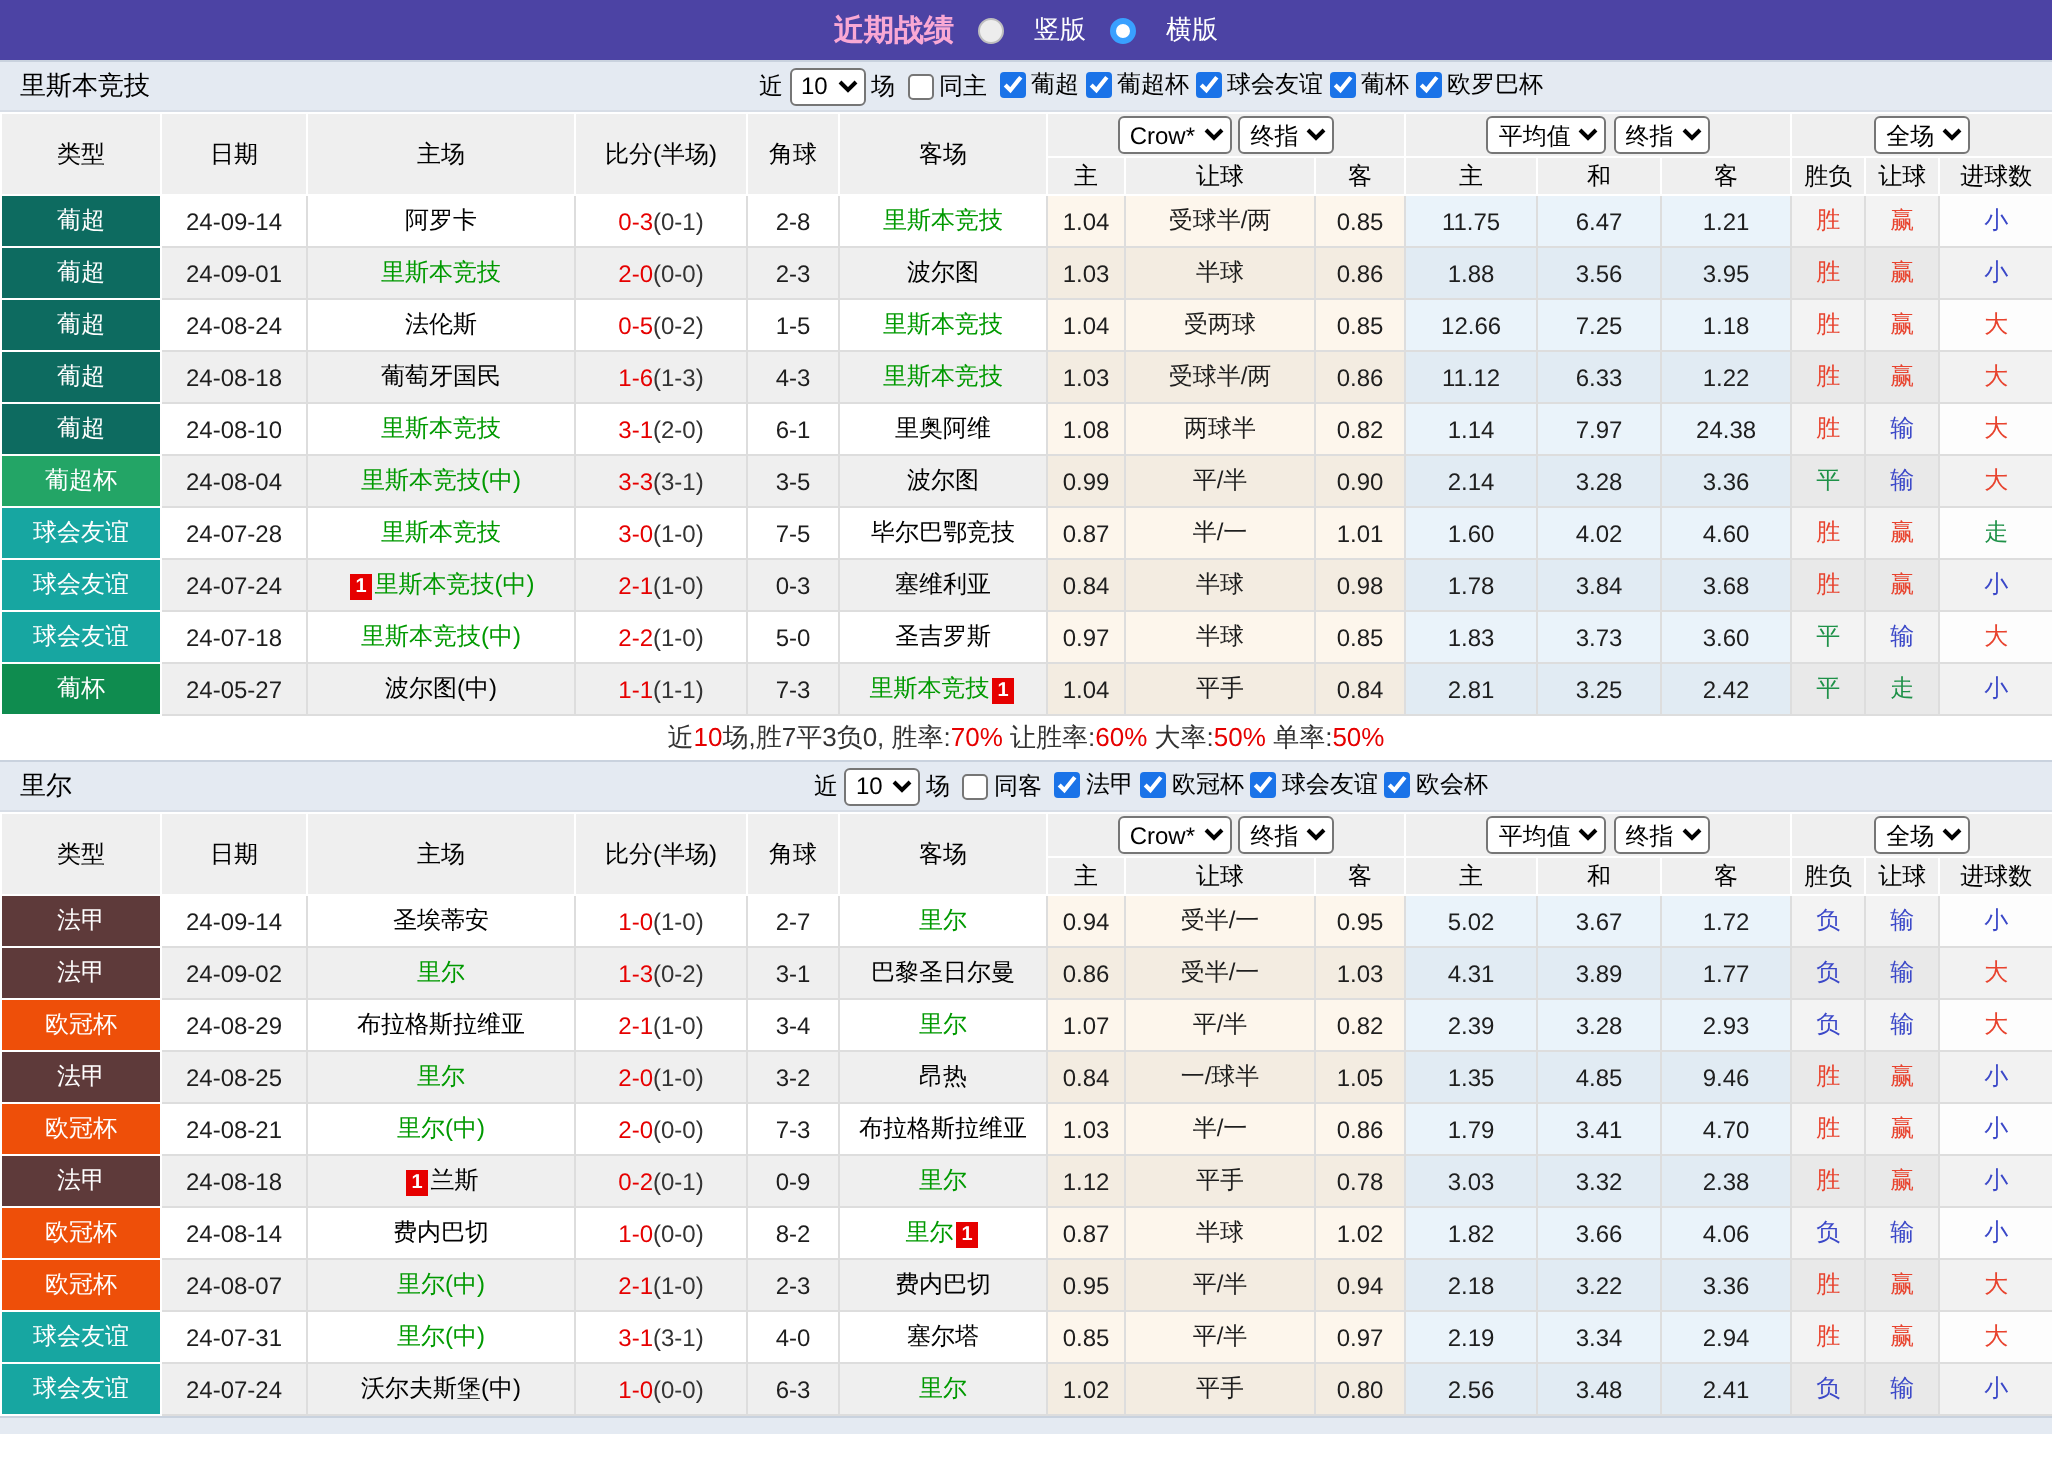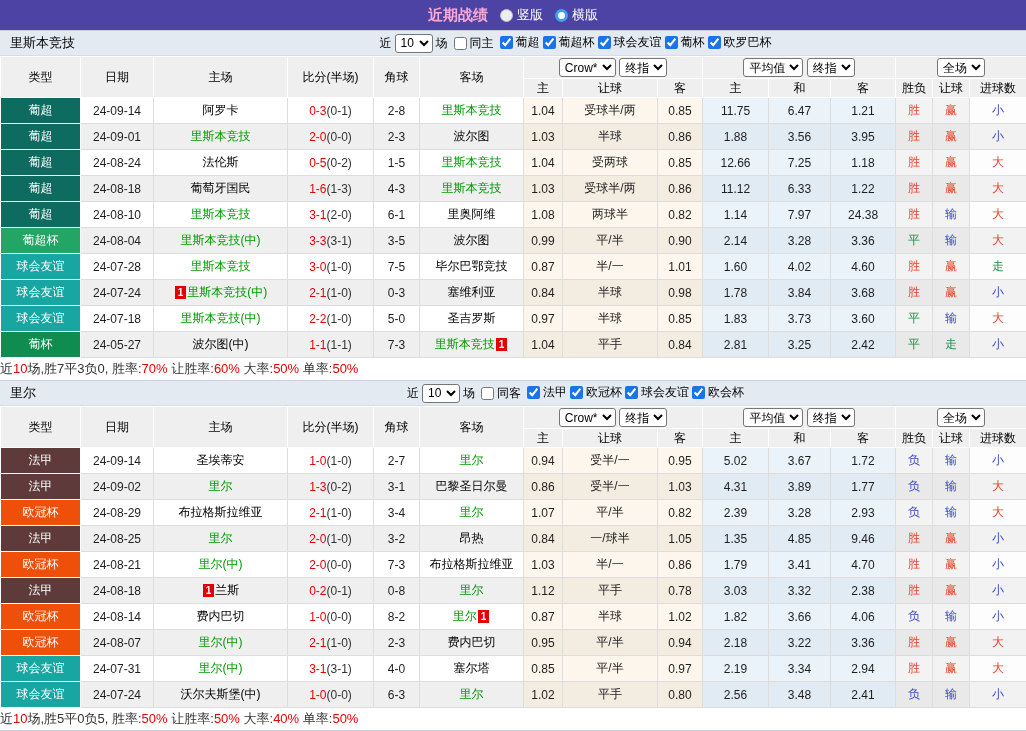--- a/index.html
+++ b/index.html
@@ -2,21 +2,21 @@
 <html><head>
 <meta charset="utf-8">
 <style>
   html,body{margin:0;padding:0}
   body{width:1026px;height:731px;overflow:hidden;background:#fff;
        font-family:"Liberation Sans","DejaVu Sans",sans-serif;font-size:12px;color:#000}
 
   
   .topbar{height:30px;background:#4C43A4;display:flex;align-items:center;justify-content:center;gap:12px}
   .title{color:#f9a8d4;font-weight:bold;font-size:15px}
-  .radio-opt{display:flex;align-items:center;gap:4px;color:#fff;font-size:13px;cursor:pointer}
+  .radio-opt{display:flex;align-items:center;gap:15px;color:#fff;font-size:13px;cursor:pointer}
   .radio{width:13px;height:13px;border-radius:50%;box-sizing:border-box;background:#fff}
   .r-sel{background:#EDEDED;border:1px solid #BFBFBF}
   .r-un{background:#fff;border:3px solid #39A0FF}
 
   
   .band{height:26px;background:#E4EAF2;border-top:1px solid #C9D2DE;border-bottom:1px solid #D7DDE6;
         display:flex;align-items:center;position:relative;box-sizing:border-box}
   .team{position:absolute;left:10px;font-size:13px;color:#000}
   .filters{margin:0 auto;padding-left:125px;display:flex;align-items:center;gap:3px;font-size:12px;white-space:nowrap}
   select.sel{font-size:12px;height:19px;border:1px solid #767676;border-radius:3px;background:#fff;padding:0 1px;font-family:inherit}
@@ -43,21 +43,21 @@
   tr.even td.gl{background:#F2F2F2}
   .self{color:#009900}
   .opp{color:#000}
   .ft{color:#E60000}
   .ht{color:#333}
   .rc{display:inline-block;background:#E60000;color:#fff;font-size:10px;line-height:13px;padding:0 3px;margin:0 1px;font-weight:bold}
   .mt td.c-red{color:#E8432E}
   .mt td.c-blue{color:#3B48C8}
   .mt td.c-green{color:#1E9148}
 
-  .summary{height:22px;line-height:22px;font-size:13px;background:#fff}
+  .summary{height:22px;line-height:22px;text-align:center;font-size:13px;background:#fff}
   .seg-k{color:#333}
   .seg-r{color:#E60000}
 
   .bottom-band{height:8px;background:#E4EAF2;border-top:1px solid #C9D2DE}
 </style>
 </head>
 <body>
 
 <div class="topbar">
   <span class="title">近期战绩</span>
@@ -488,21 +488,21 @@
           <td class="av">4.70</td>
           <td class="rs c-red">胜</td>
           <td class="rs c-red">赢</td>
           <td class="gl c-blue">小</td>
         </tr>
         <tr class="even">
           <td class="tp" style="background: rgb(94, 58, 58);">法甲</td>
           <td>24-08-18</td>
           <td><span class="rc">1</span><span class="opp">兰斯</span></td>
           <td><span class="ft">0-2</span><span class="ht">(0-1)</span></td>
-          <td>0-8</td>
+          <td>0-9</td>
           <td><span class="self">里尔</span></td>
           <td class="od">1.12</td>
           <td class="od">平手</td>
           <td class="od">0.78</td>
           <td class="av">3.03</td>
           <td class="av">3.32</td>
           <td class="av">2.38</td>
           <td class="rs c-red">胜</td>
           <td class="rs c-red">赢</td>
           <td class="gl c-blue">小</td>
@@ -570,16 +570,15 @@
           <td class="od">0.80</td>
           <td class="av">2.56</td>
           <td class="av">3.48</td>
           <td class="av">2.41</td>
           <td class="rs c-blue">负</td>
           <td class="rs c-blue">输</td>
           <td class="gl c-blue">小</td>
         </tr>
       </tbody>
   </table>
-  <div class="summary"><span class="seg-k">近</span><span class="seg-r">10</span><span class="seg-k">场,胜5平0负5, 胜率:</span><span class="seg-r">50%</span><span class="seg-k"> 让胜率:</span><span class="seg-r">50%</span><span class="seg-k"> 大率:</span><span class="seg-r">40%</span><span class="seg-k"> 单率:</span><span class="seg-r">50%</span></div>
 </section>
 
 <div class="bottom-band"></div>
 
 </body></html>

